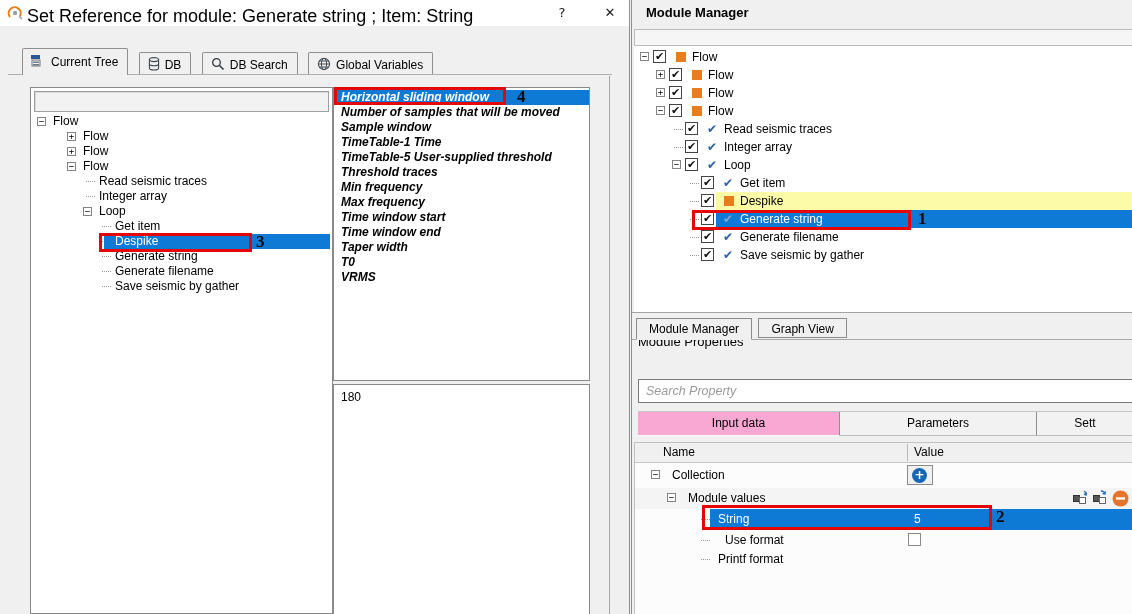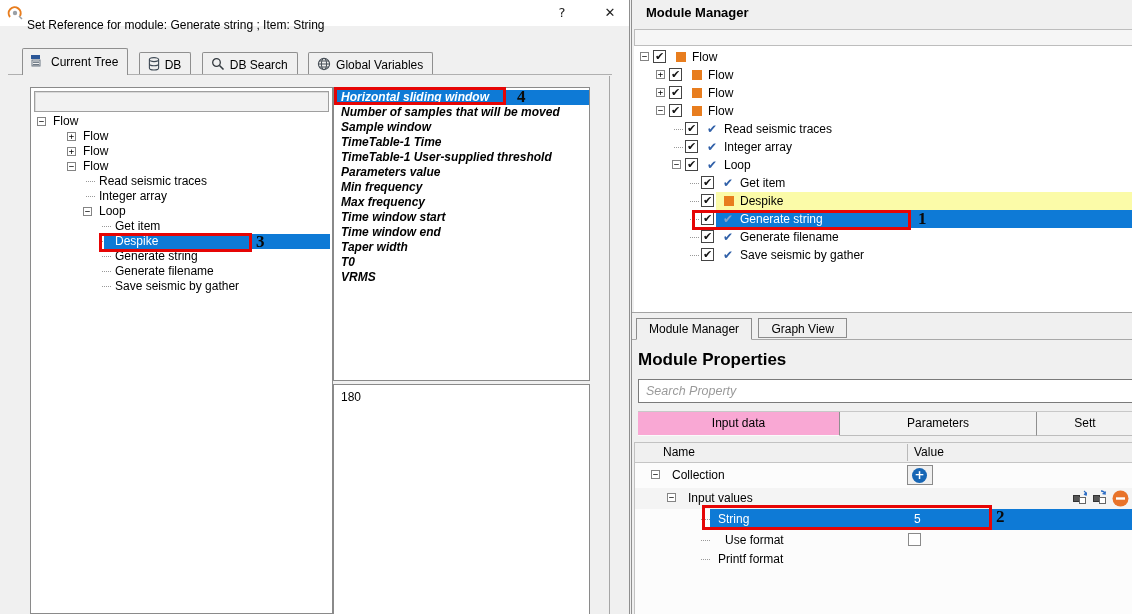--- a/index.html
+++ b/index.html
@@ -4,21 +4,21 @@
 <style>
   * { margin:0; padding:0; box-sizing:border-box; }
   body { background:#cfcfcf; font-family:"Liberation Sans", sans-serif; }
   .app { position:relative; width:1132px; height:614px; background:#f0f0f0; overflow:hidden;
          font-family:"Liberation Sans", sans-serif; font-size:12px; color:#000; }
 
   
   .dialog { position:absolute; left:0; top:0; width:630px; height:614px; background:#f0f0f0;
             border-right:1px solid #8f8f8f; }
   .titlebar { position:absolute; left:0; top:0; width:100%; height:26px; background:#ffffff; }
-  .title-text { position:absolute; left:27px; top:6px; font-size:12px; white-space:nowrap;margin-top:12px; }
+  .title-text { position:absolute; left:27px; top:6px; font-size:18px; white-space:nowrap; }
   .cap-btn { position:absolute; top:1px; width:34px; height:24px; text-align:center; line-height:24px;
              font-size:13px; color:#222; font-family:"DejaVu Sans",sans-serif; }
   .app-icon { position:absolute; left:7px; top:5px; width:16px; height:16px; }
 
   .dlg-tabs { position:absolute; left:22px; top:48px; height:27px; white-space:nowrap; }
   .dtab { display:inline-block; vertical-align:bottom; border:1px solid #8f8f8f; border-bottom:none;
           border-radius:2px 2px 0 0; background:#f0f0f0; padding:4px 9px 4px 8px; margin-right:7px;
           position:relative; top:0; height:23px; }
   .dtab.active { height:27px; padding-top:6px; z-index:5; box-shadow:0 2px 0 #f0f0f0; }
   .dtab .ticon { display:inline-block; vertical-align:-2px; margin-right:5px; }
@@ -73,21 +73,21 @@
   .mrow .stub { top:9px; }
 
   .splitter { position:absolute; left:0; top:312px; width:501px; height:6px; background:#f0f0f0;
               border-top:1px solid #a3a3a3; }
   .mm-tabs { position:absolute; left:4px; top:318px; height:22px; white-space:nowrap; }
   .btab { display:inline-block; border:1px solid #8c8c8c; background:#f0f0f0; padding:3px 12px 3px;
           margin-right:3px; position:relative; height:20px; }
   .btab.active { height:22px; border-bottom-color:#f0f0f0; z-index:4; }
   .mm-tabline { position:absolute; left:0; top:339px; width:501px; border-top:1px solid #a8a8a8; }
 
-  .mp-title { position:absolute; left:6px; top:350px; font-weight:bold; font-size:17px; }
+  .mp-title { position:absolute; left:6px; top:334px; font-weight:normal; font-size:13px; }
   .mp-search { position:absolute; left:6px; top:379px; width:495px; height:24px; background:#fff;
                border:1px solid #7a7a7a; }
   .mp-search input { width:100%; height:100%; border:none; outline:none; background:transparent;
                      font-family:"Liberation Sans",sans-serif; font-size:12.5px; font-style:italic;
                      padding-left:7px; color:#333; }
   .mp-search input::placeholder { color:#9a9a9a; font-style:italic; }
 
   .mp-tabs { position:absolute; left:6px; top:411px; width:495px; height:24px; display:flex;
              border-top:1px solid #c8c8c8; }
   .ptab { height:24px; line-height:23px; text-align:center; background:#f2f2f2;
@@ -225,22 +225,22 @@
           </div>
         </div>
     </div>
 
     <div class="list-panel">
       <div id="refList" style="position:absolute; left:0; top:2px; width:100%;">
           <div class="lrow sel">Horizontal sliding window</div>
           <div class="lrow">Number of samples that will be moved</div>
           <div class="lrow">Sample window</div>
           <div class="lrow">TimeTable-1 Time</div>
-          <div class="lrow">TimeTable-1 User-supplied threshold</div>
-          <div class="lrow">Parameters value</div>
+          <div class="lrow">TimeTable-5 User-supplied threshold</div>
+          <div class="lrow">Threshold traces</div>
           <div class="lrow">Min frequency</div>
           <div class="lrow">Max frequency</div>
           <div class="lrow">Time window start</div>
           <div class="lrow">Time window end</div>
           <div class="lrow">Taper width</div>
           <div class="lrow">T0</div>
           <div class="lrow">VRMS</div>
         </div>
     </div>
 
@@ -359,21 +359,21 @@
       <div class="prow" style="height:25px;">
         <span class="exp" style="left:16px; top:7px;">−</span>
         <span class="nlabel" style="left:37px; line-height:25px;text-align:center;">Collection</span>
         <span class="add-btn">
           <span class="add-circle">+</span>
         </span>
       </div>
 
       <div class="prow" style="height:21px; background:#f4f4f4;">
         <span class="exp" style="left:32px; top:5px;">−</span>
-        <span class="nlabel" style="left:53px; line-height:21px;">Input values</span>
+        <span class="nlabel" style="left:53px; line-height:21px;">Module values</span>
         <span class="row-icons">
           <svg width="14" height="14" viewBox="0 0 14 14">
             <rect x="0.5" y="5.5" width="6" height="6" fill="#555" stroke="#333"></rect>
             <rect x="6.5" y="7.5" width="6" height="6" fill="#fff" stroke="#666"></rect>
             <path d="M11 1 a4 4 0 0 1 2 4 l-2 -1 m2 1 l1 -2.4" fill="none" stroke="#2b6cc4" stroke-width="1.4"></path>
           </svg>
           <svg width="14" height="14" viewBox="0 0 14 14">
             <rect x="0.5" y="5.5" width="6" height="6" fill="#555" stroke="#333"></rect>
             <rect x="6.5" y="7.5" width="6" height="6" fill="#fff" stroke="#666"></rect>
             <path d="M8 1 a4 4 0 0 1 4 3 l-2.5 -0.4 m2.5 0.4 l0.4 -2.5" fill="none" stroke="#2b6cc4" stroke-width="1.4"></path>

